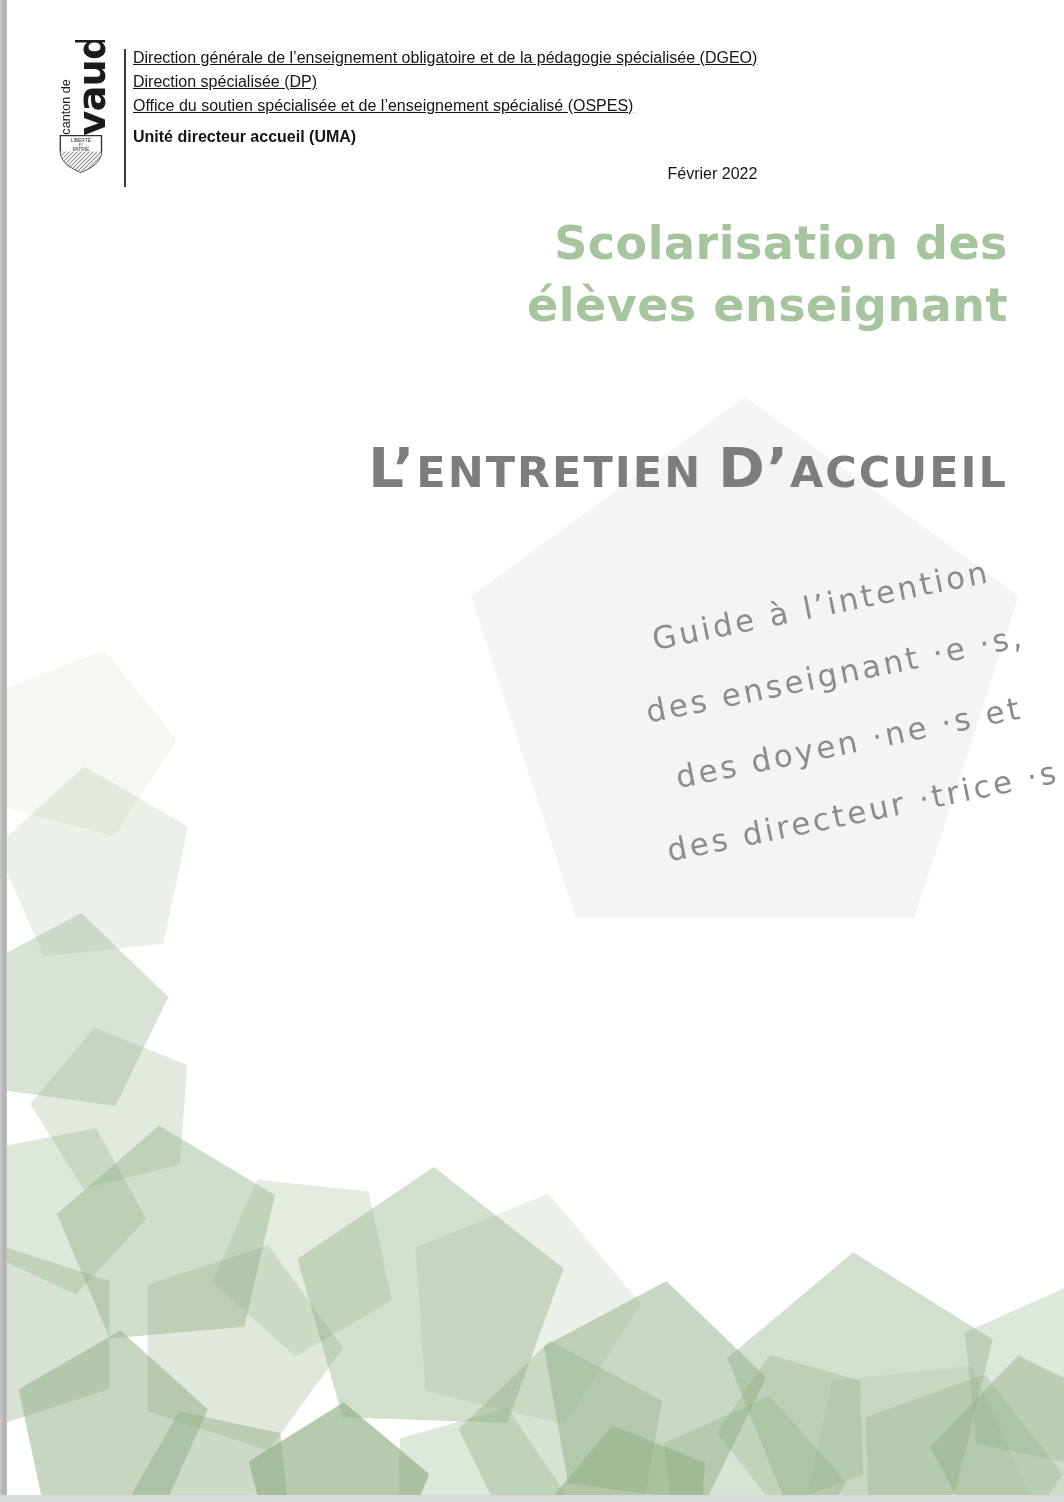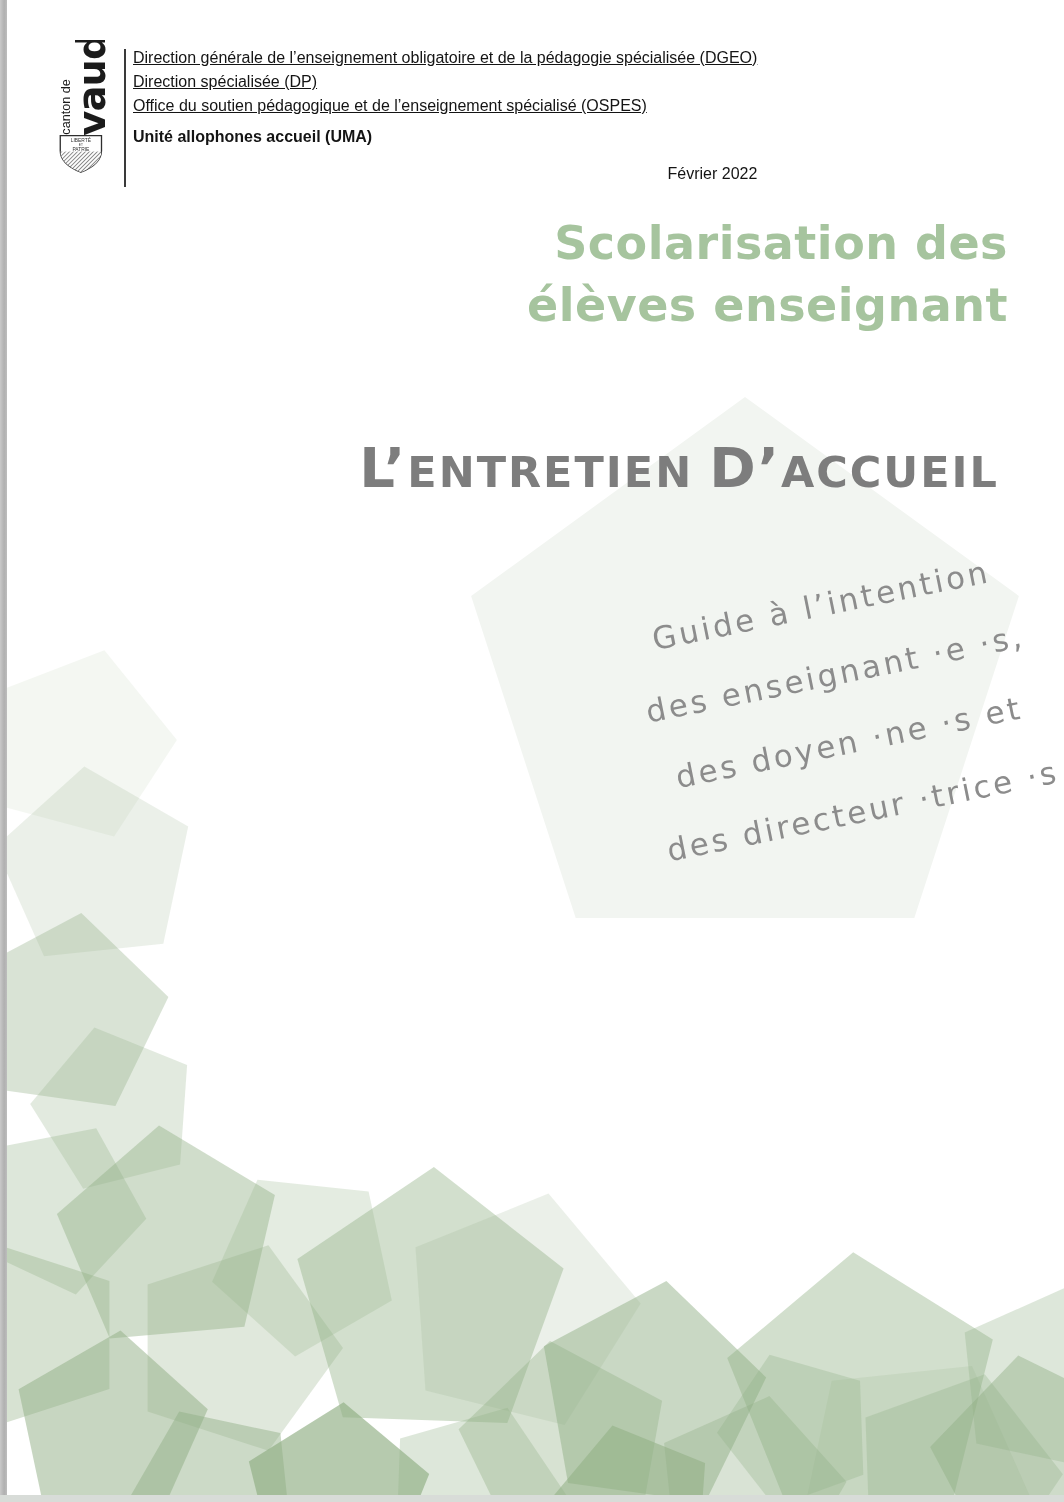--- a/index.html
+++ b/index.html
@@ -44,21 +44,21 @@
   
   .program-title{
     position:absolute;right:56px;top:212px;text-align:right;
     font-family:"DejaVu Sans","Liberation Sans",sans-serif;
     font-weight:700;font-size:46px;line-height:62px;
     color:var(--accent-green);letter-spacing:0.5px;white-space:nowrap;
   }
 
   
   .main-title{
-    position:absolute;right:65px;top:436px;text-align:center;white-space:nowrap;
+    position:absolute;right:56px;top:436px;text-align:center;white-space:nowrap;
     font-family:"DejaVu Sans","Liberation Sans",sans-serif;
     font-weight:700;color:var(--title-gray);letter-spacing:2px;line-height:64px;
   }
   .main-title .big{font-size:56px;}
   .main-title .small{font-size:43px;}
   .main-title .gap{margin-left:16px;}
 
   
   .subtitle{
     position:absolute;left:570px;top:568px;width:530px;
@@ -122,22 +122,22 @@
       <text x="38" y="113" text-anchor="middle" font-size="3.4" fill="#2e2e2e" font-family="Liberation Sans, sans-serif">ET</text>
       <text x="38" y="118.5" text-anchor="middle" font-size="5.2" fill="#2e2e2e" font-family="Liberation Sans, sans-serif">PATRIE</text>
     </g>
   </svg>
 
   <div class="divider"></div>
 
   <div class="header">
     <div class="dept">Direction générale de l’enseignement obligatoire et de la pédagogie spécialisée (DGEO)</div>
     <div class="dept">Direction spécialisée (DP)</div>
-    <div class="dept">Office du soutien pédagogique et de l’enseignement spécialisé (OSPES)</div>
-    <div class="unit">Unité allophones accueil (UMA)</div>
+    <div class="dept">Office du soutien spécialisée et de l’enseignement spécialisé (OSPES)</div>
+    <div class="unit">Unité directeur accueil (UMA)</div>
     <div class="date">Février 2022</div>
   </div>
 
   <div class="program-title">
     <div>Scolarisation des</div>
     <div>élèves enseignant</div>
   </div>
 
   <div class="main-title">
     <span class="big">L’</span><span class="small">ENTRETIEN</span><span class="big gap">D’</span><span class="small">ACCUEIL</span>

